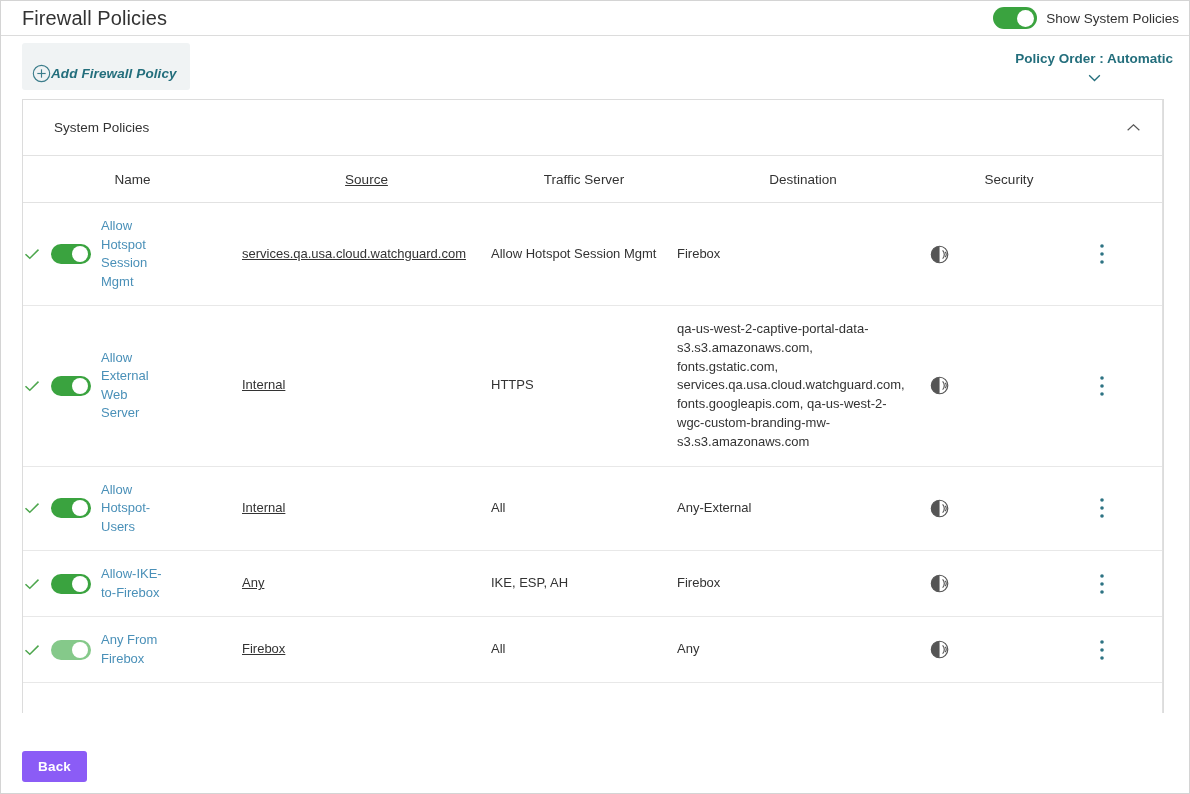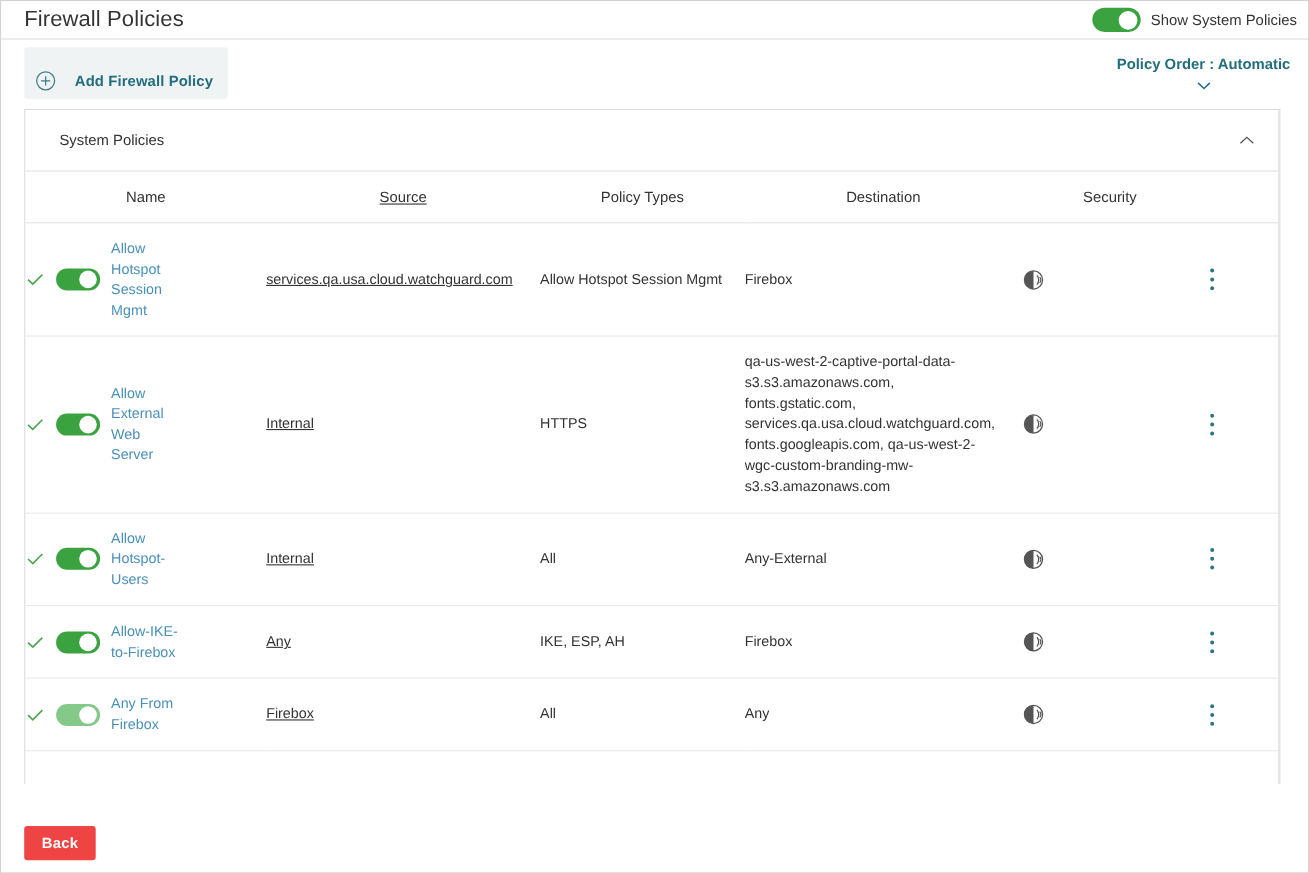--- a/index.html
+++ b/index.html
@@ -92,27 +92,28 @@
     height: 58px;
     display: flex;
     align-items: center;
     justify-content: space-between;
     padding: 0 16px 0 21px;
     box-sizing: border-box;
   }
   .add-btn {
     display: inline-flex;
     align-items: center;
-    gap: 17px;
+    gap: 0;
     background: #f0f3f4;
     border: none;
     border-radius: 3px;
     padding: 21px 13px 7px 10px;
     cursor: pointer;
     font-family: inherit;
+    font-style: italic;
   }
   .add-btn .plus-icon {
     width: 19px;
     height: 19px;
     flex: none;
     display: block;
   }
   .add-btn-label {
     font-size: 13.5px;
     font-weight: bold;
@@ -259,21 +260,21 @@
 
   
   .footer {
     position: absolute;
     left: 21px;
     top: 750px;
     display: flex;
     align-items: center;
   }
   .back-btn {
-    background: #ef4444;
+    background: #8b5cf6;
     color: #ffffff;
     border: none;
     border-radius: 3px;
     font-family: inherit;
     font-size: 13.5px;
     font-weight: bold;
     padding: 8px 16px;
     cursor: pointer;
     letter-spacing: .2px;
   }
@@ -319,21 +320,21 @@
       <svg class="chevron-up" viewBox="0 0 16 10">
         <polyline points="1.5,8 8,2 14.5,8" fill="none" stroke="#555555" stroke-width="1.3"></polyline>
       </svg>
     </div>
 
     <table class="policies">
       <thead>
         <tr>
           <th class="col-name">Name</th>
           <th class="col-source">Source</th>
-          <th class="col-traffic">Policy Types</th>
+          <th class="col-traffic">Traffic Server</th>
           <th class="col-dest">Destination</th>
           <th class="col-sec">Security</th>
           <th class="col-menu"></th>
         </tr>
       </thead>
       <tbody id="rows-body">
           <tr>
             <td class="cell-name">
               <div class="cell-name-inner">
                 <svg class="check-icon" viewBox="0 0 18 18">

